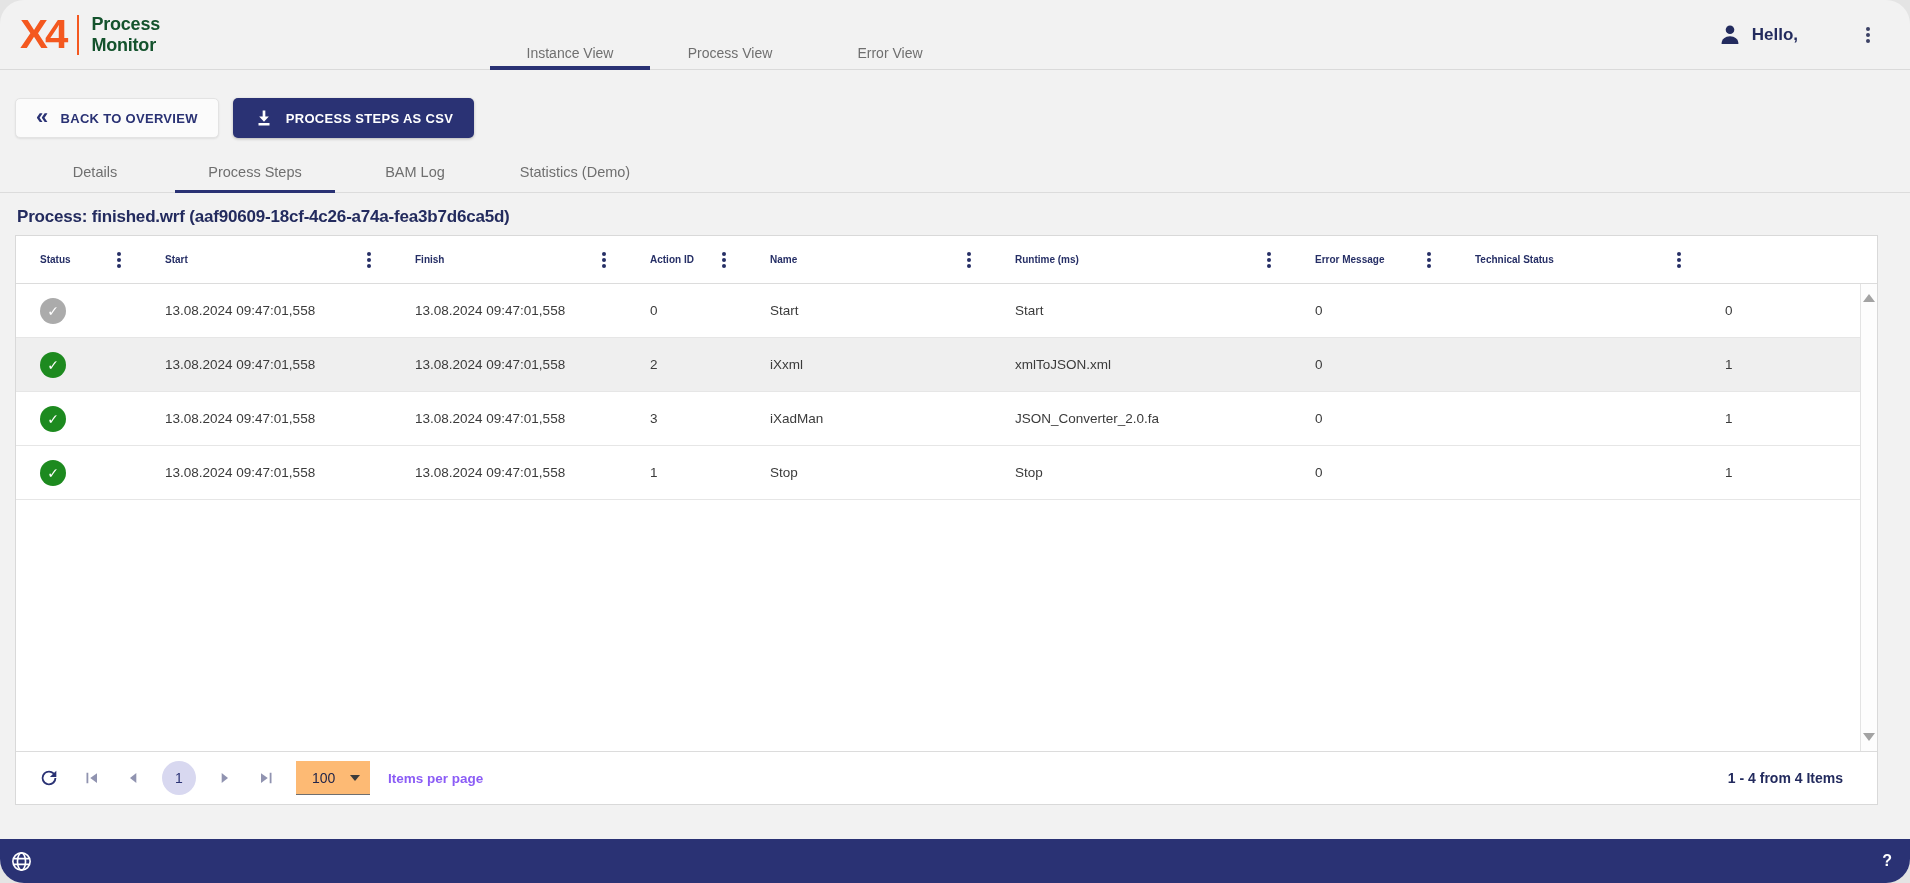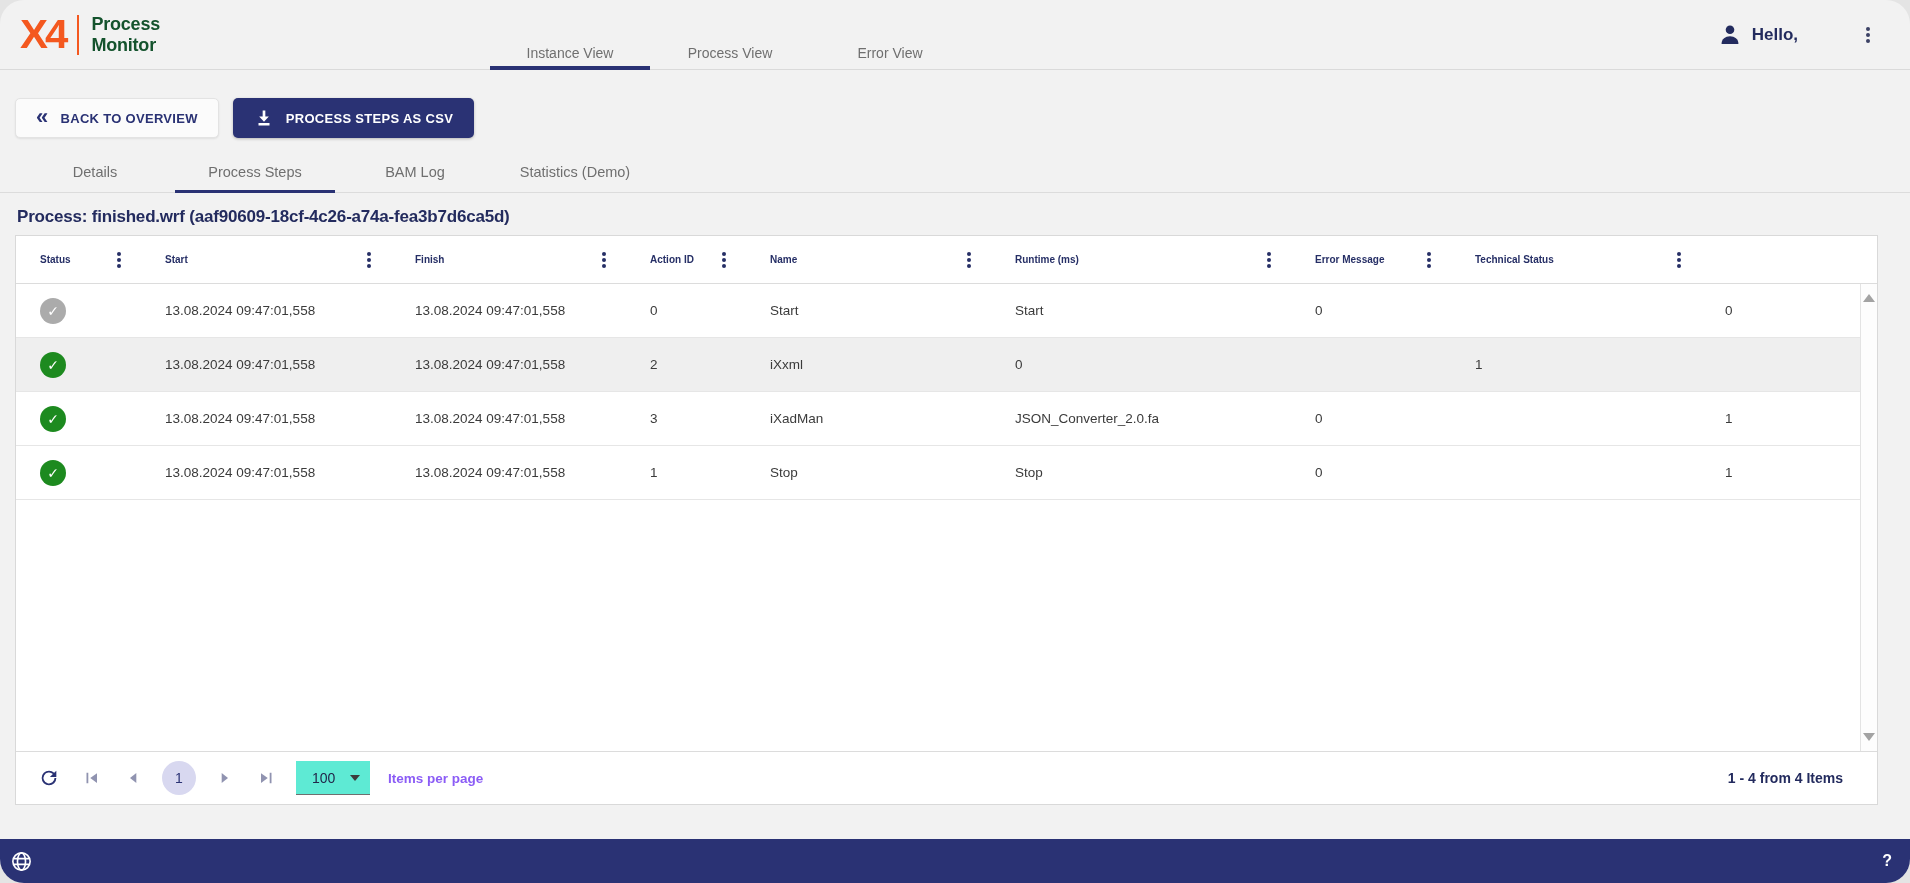--- a/index.html
+++ b/index.html
@@ -55,21 +55,21 @@
   .vscroll { position:absolute; top:48px; right:0; bottom:53px; width:17px; border-left:1px solid #e3e3e3; background:#fdfdfd; }
   .tri { position:absolute; left:50%; transform:translateX(-50%); width:0; height:0; }
   .tri-up { top:10px; border-left:6px solid transparent; border-right:6px solid transparent; border-bottom:8px solid #a3a3a3; }
   .tri-down { bottom:10px; border-left:6px solid transparent; border-right:6px solid transparent; border-top:8px solid #a3a3a3; }
 
   
   .paginator { height:53px; flex:0 0 53px; border-top:1px solid #dcdcdc; display:flex; align-items:center; padding:0 20px; gap:16px; }
   .icon-btn { display:flex; align-items:center; justify-content:center; width:26px; height:26px; cursor:pointer; }
   .pager-svg { fill:#9093b0; }
   .page-circle { width:34px; height:34px; border-radius:50%; background:#d8d8f0; color:#2a3274; font-size:14px; display:flex; align-items:center; justify-content:center; cursor:pointer; }
-  .size-select { width:74px; height:34px; background:#5eead4; border-bottom:1px solid #6f6f6f; display:flex; align-items:center; justify-content:space-between; padding:0 10px 0 16px; cursor:pointer; }
+  .size-select { width:74px; height:34px; background:#fdba74; border-bottom:1px solid #6f6f6f; display:flex; align-items:center; justify-content:space-between; padding:0 10px 0 16px; cursor:pointer; }
   .size-value { font-size:14px; color:#22264a; }
   .caret-down { width:0; height:0; border-left:5px solid transparent; border-right:5px solid transparent; border-top:6px solid #3c3c3c; }
   .ipp-label { font-size:13.5px; color:#8b5cf6; font-weight:bold; margin-left:2px; }
   .range-label { margin-left:auto; font-size:14px; font-weight:bold; color:#232b5e; padding-right:14px; }
 
   
   .footer { margin-top:auto; height:44px; flex:0 0 44px; background:#2a3274; display:flex; align-items:center; padding:0 18px 0 10px; }
   .help-q { margin-left:auto; color:#ffffff; font-size:16px; font-weight:bold; cursor:pointer; }
 </style>
 </head>
@@ -180,20 +180,21 @@
     </div>
 
     <div class="grid trow" data-highlighted="true">
       <div class="tcell">
           <span class="badge" data-variant="green"></span>
         </div>
       <div class="tcell">13.08.2024 09:47:01,558</div>
       <div class="tcell">13.08.2024 09:47:01,558</div>
       <div class="tcell">2</div>
       <div class="tcell">iXxml</div>
+      <div class="tcell">xmlToJSON.xml</div>
       <div class="tcell">0</div>
       <div class="tcell"></div>
       <div class="tcell">1</div>
     </div>
 
     <div class="grid trow" data-highlighted="false">
       <div class="tcell">
           <span class="badge" data-variant="green"></span>
         </div>
       <div class="tcell">13.08.2024 09:47:01,558</div>

